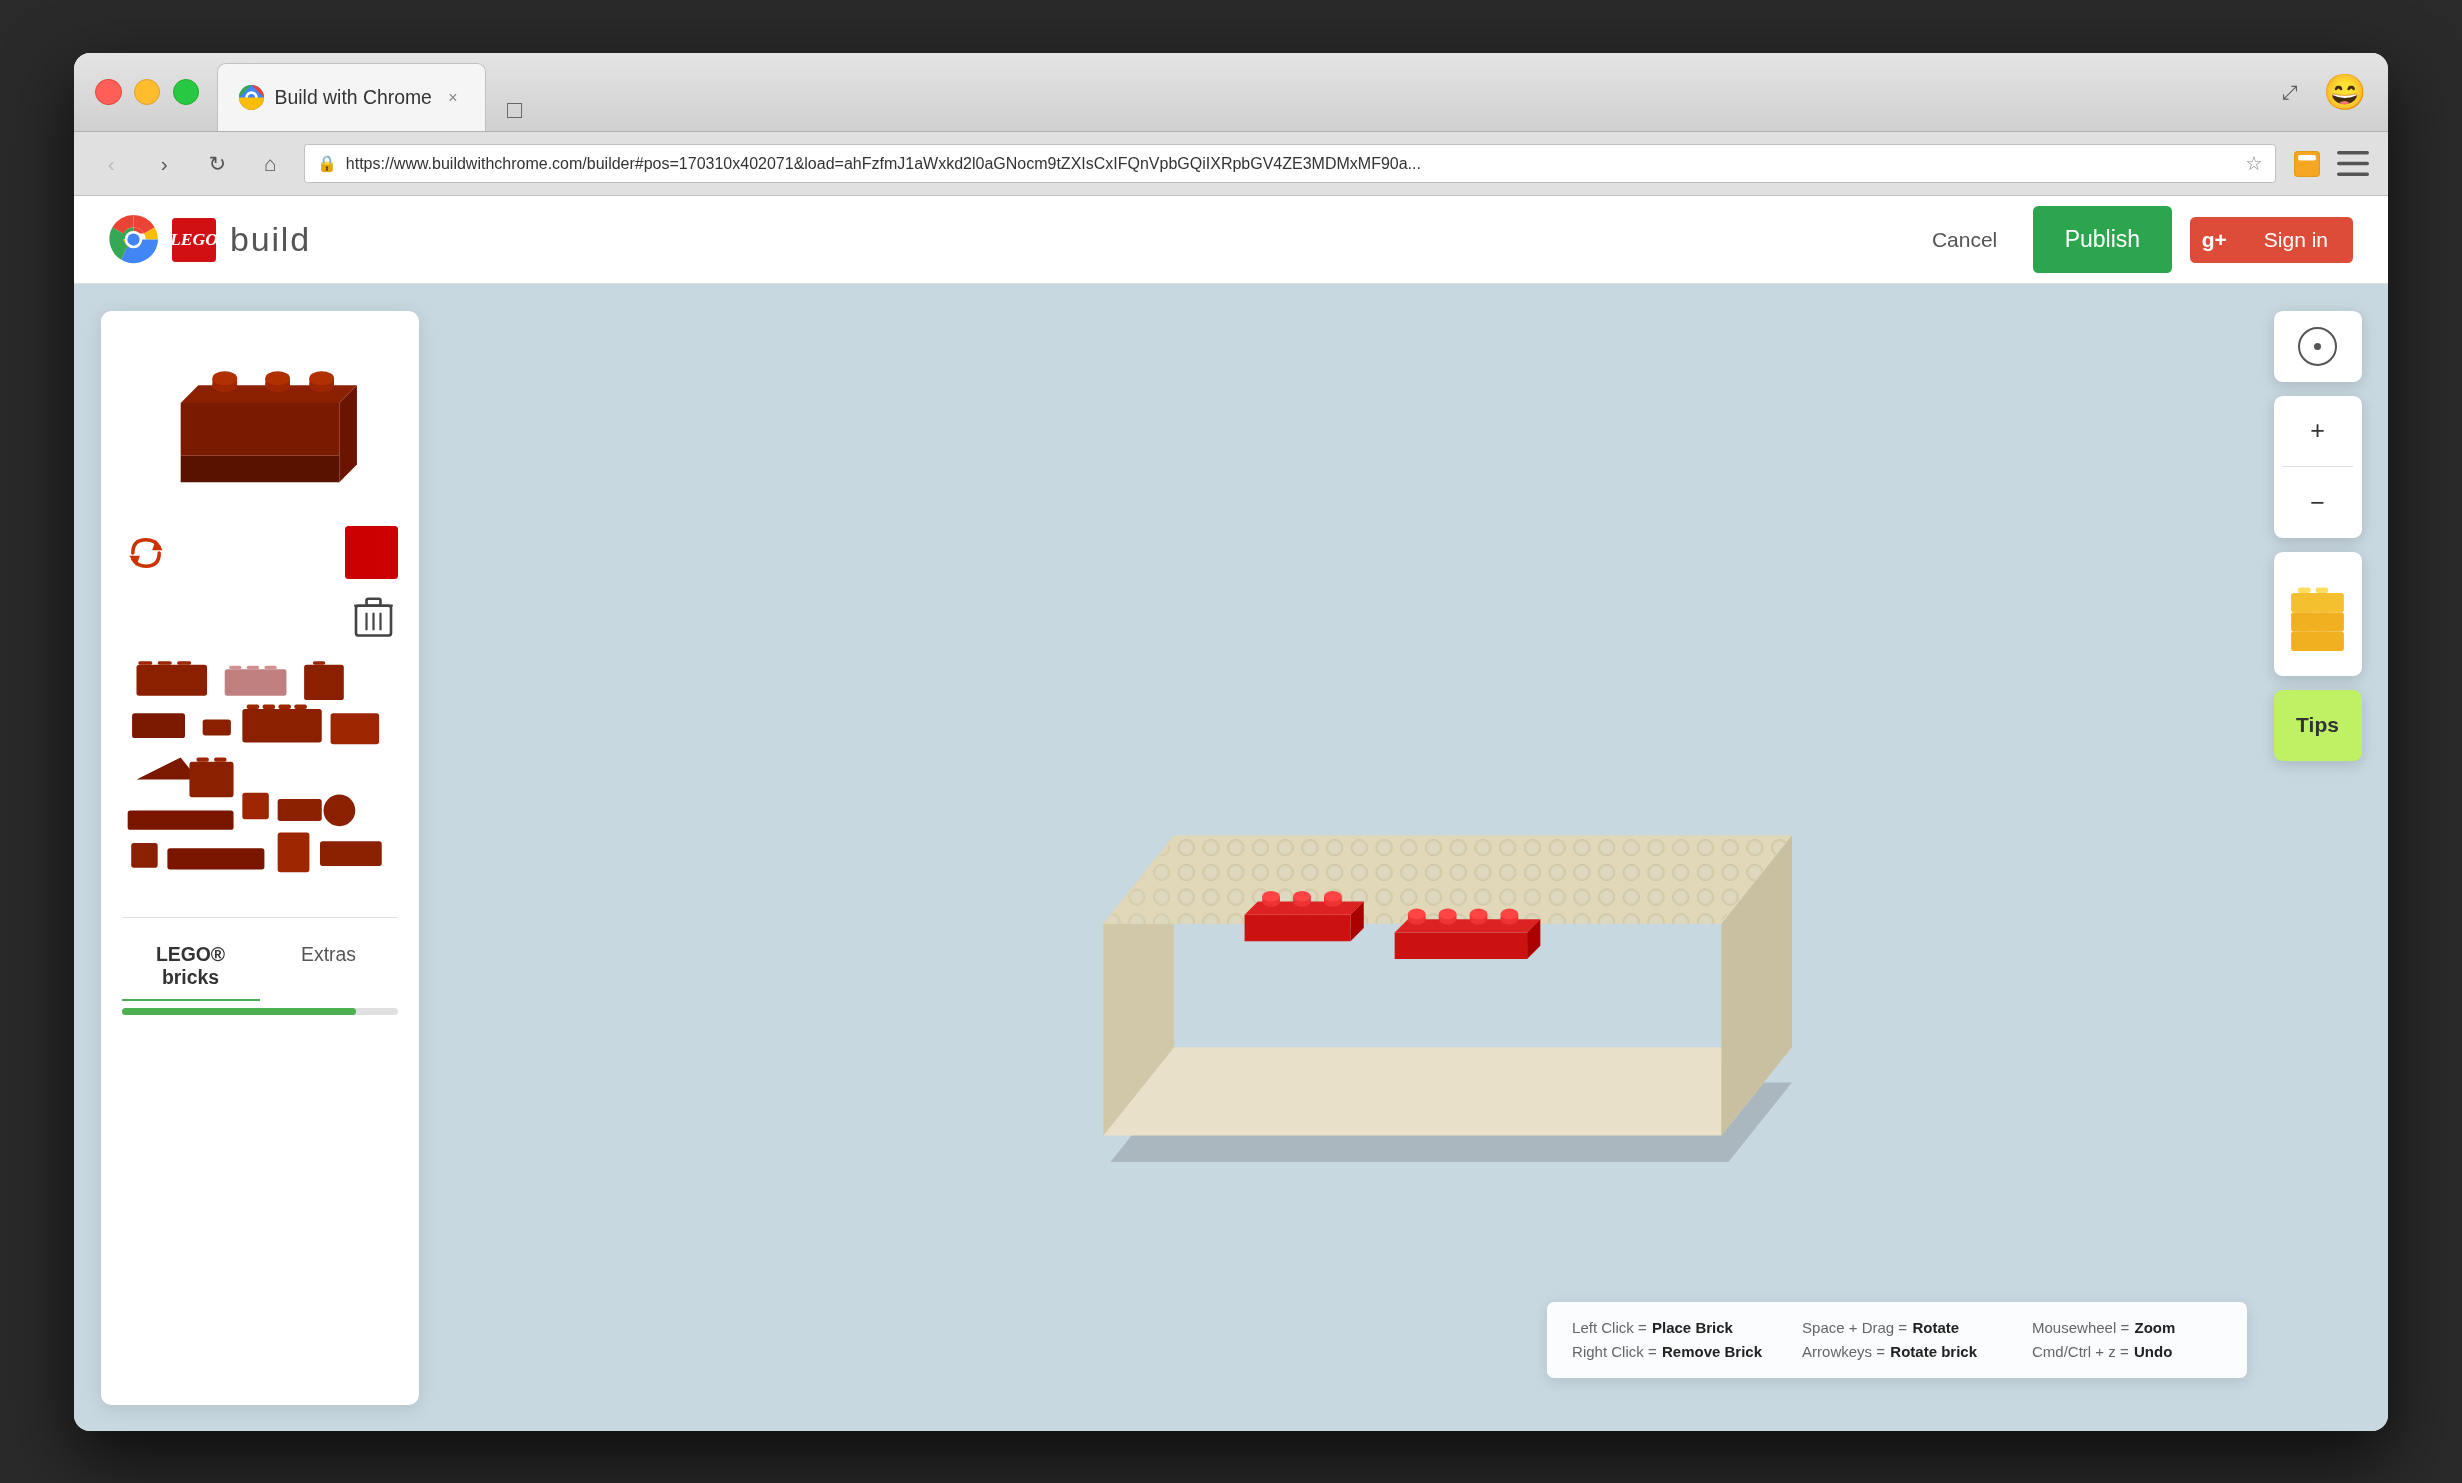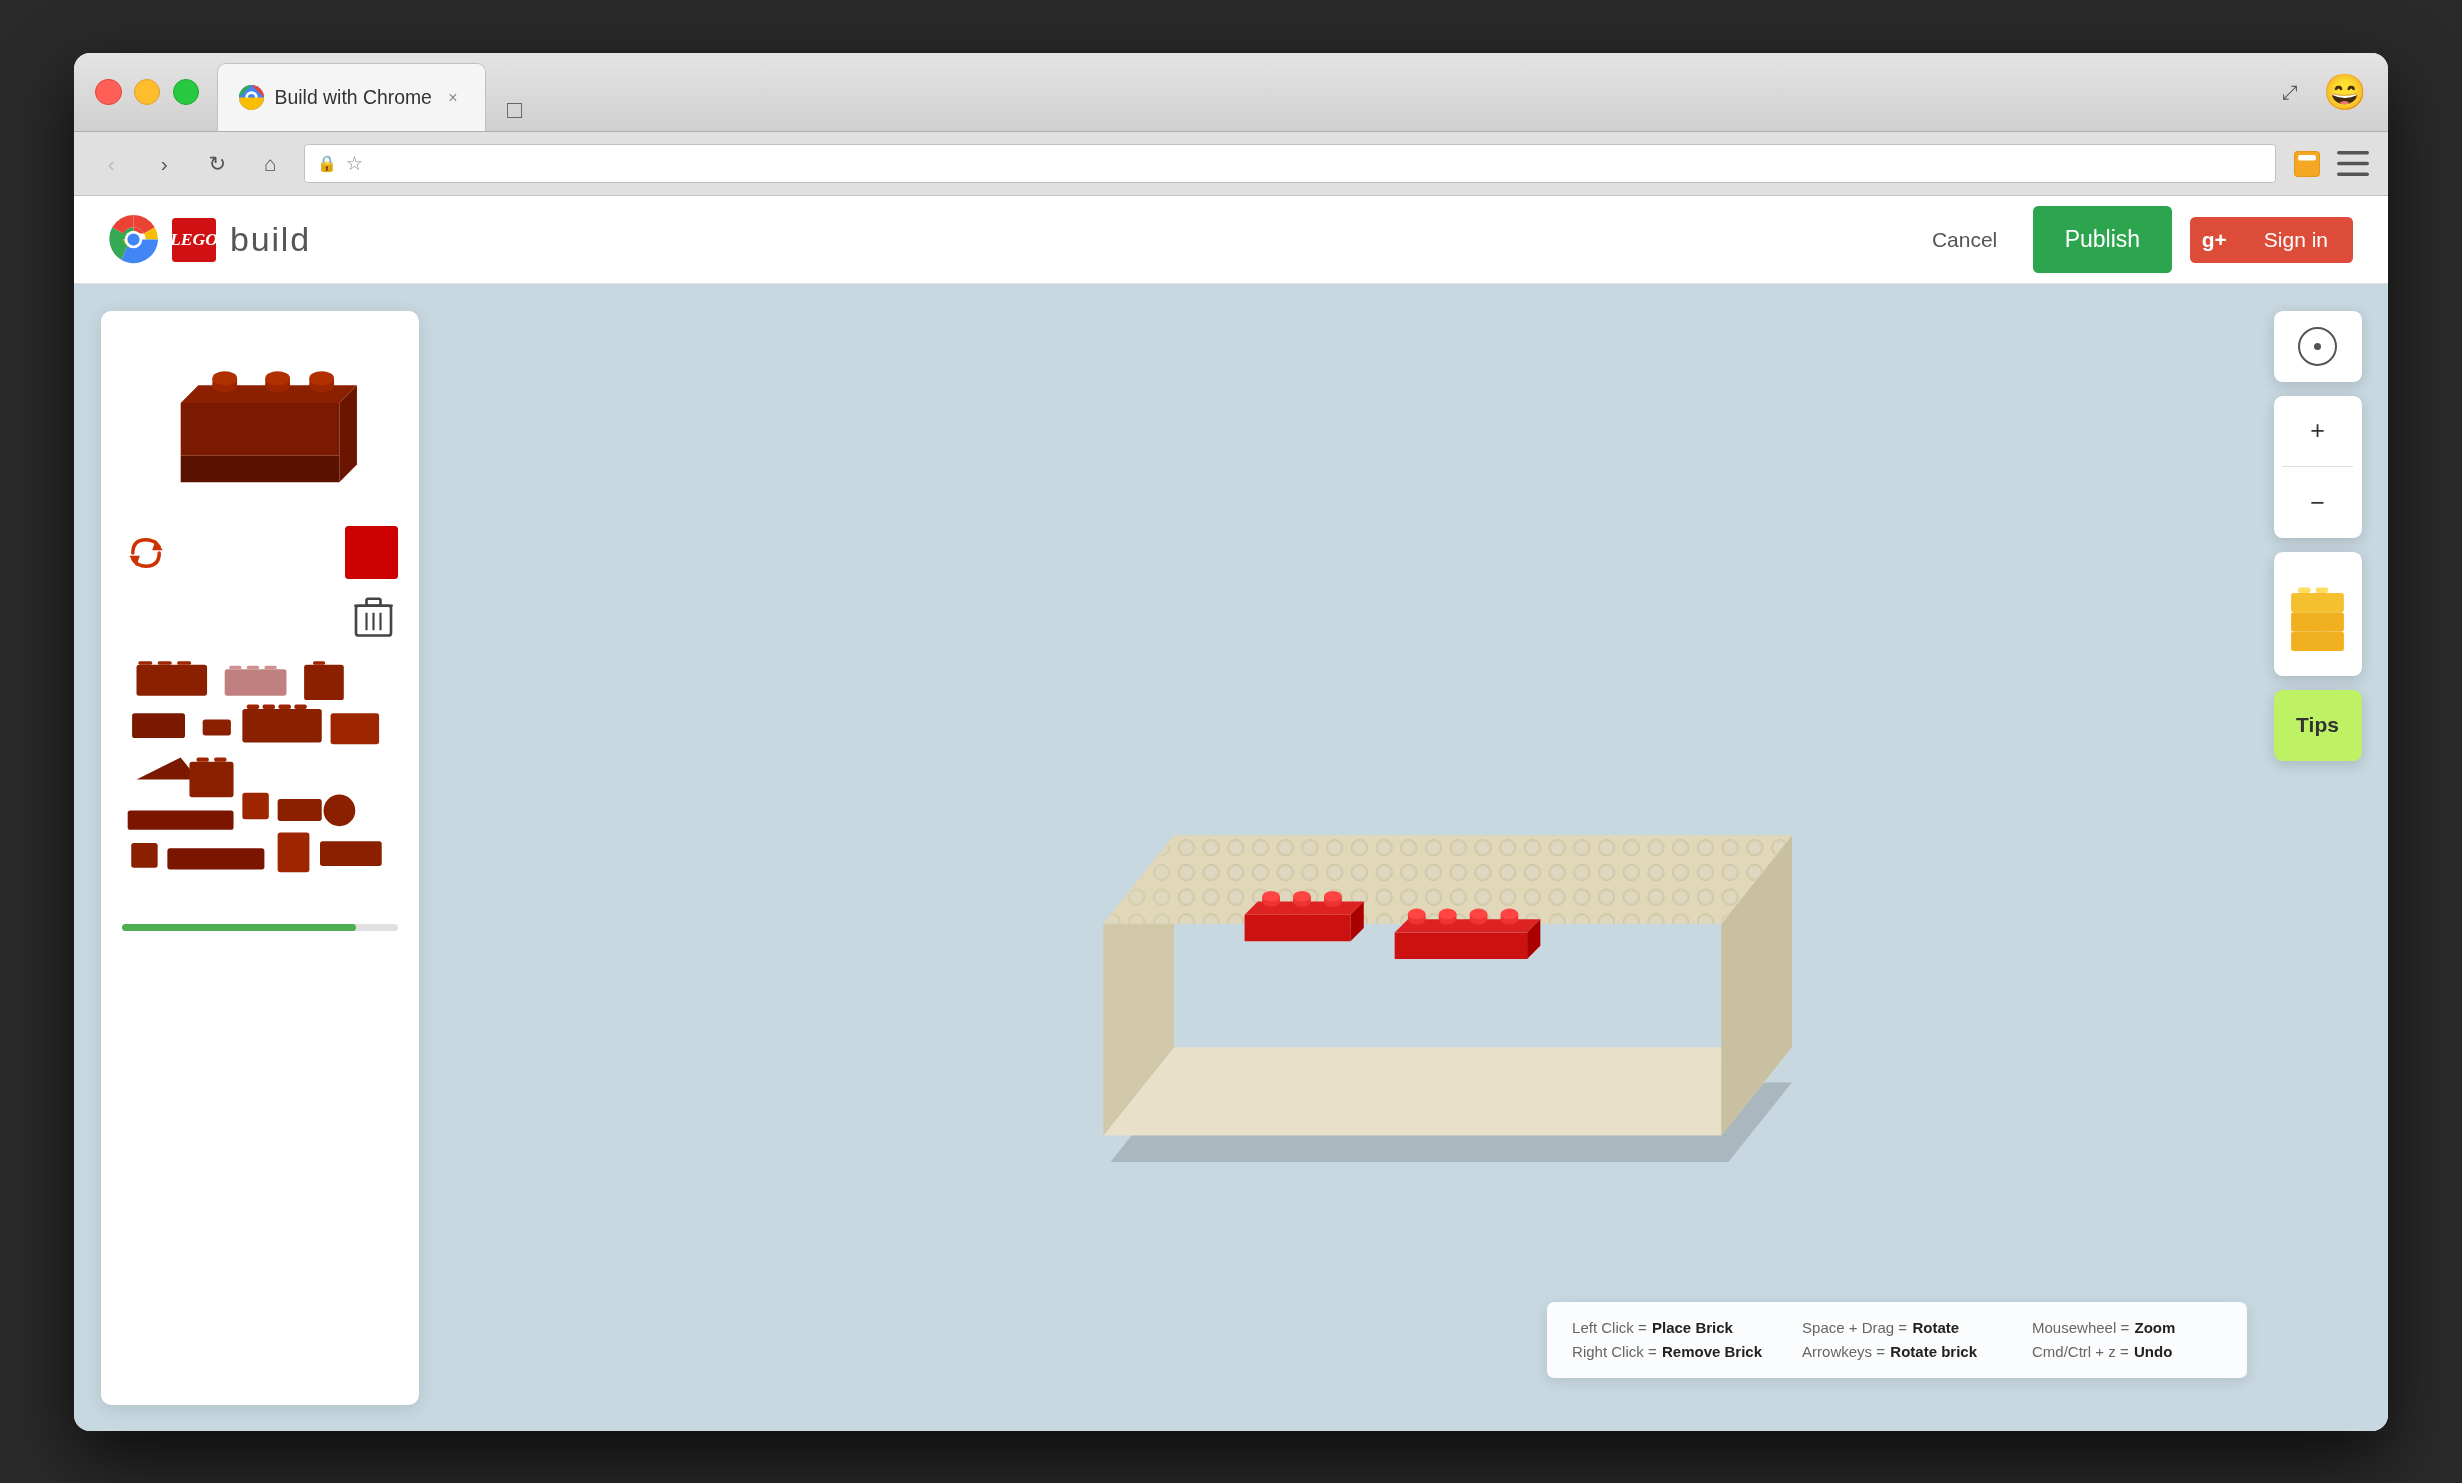--- a/index.html
+++ b/index.html
@@ -581,20 +581,21 @@
     </div>
   </div>
 
   <div class="address-bar">
     <div class="nav-btn disabled">‹</div>
     <div class="nav-btn">›</div>
     <div class="nav-btn">↻</div>
     <div class="nav-btn">⌂</div>
     <div class="url-bar">
       <span class="lock-icon">🔒</span>
+      <span class="url-text">https://www.buildwithchrome.com/builder#pos=170310x402071&amp;load=ahFzfmJ1aWxkd2l0aGNocm9tZXIsCxIFQnVpbGQiIXRpbGV4ZE3MDMxMF90a...</span>
       <span class="star-icon">☆</span>
     </div>
     <div class="toolbar-icons">
       <div class="toolbar-icon">
         <svg width="32" height="32" viewBox="0 0 36 36">
           <rect x="4" y="4" width="28" height="28" rx="3" fill="#f5a623" stroke="#e09000" stroke-width="1"></rect>
           <rect x="8" y="8" width="20" height="6" rx="2" fill="#fff"></rect>
         </svg>
       </div>
       <div class="toolbar-icon">
@@ -754,20 +755,24 @@
           <rect x="4" y="212" width="30" height="28" rx="3" fill="#8B2000"></rect>
 
           <rect x="45" y="218" width="110" height="24" rx="3" fill="#7a1500"></rect>
 
           <rect x="170" y="200" width="36" height="45" rx="3" fill="#9d2500"></rect>
 
           <rect x="218" y="210" width="70" height="28" rx="3" fill="#8B2000"></rect>
         </svg>
       </div>
 
+      <div class="panel-tabs">
+        <div class="panel-tab active">LEGO® bricks</div>
+        <div class="panel-tab">Extras</div>
+      </div>
       <div class="progress-bar-container">
         <div class="progress-bar"></div>
       </div>
     </div>
 
     <div class="canvas-area">
 
       <div class="baseplate-container">
         <svg width="795" height="618" viewBox="0 0 900 700">
           <defs>

